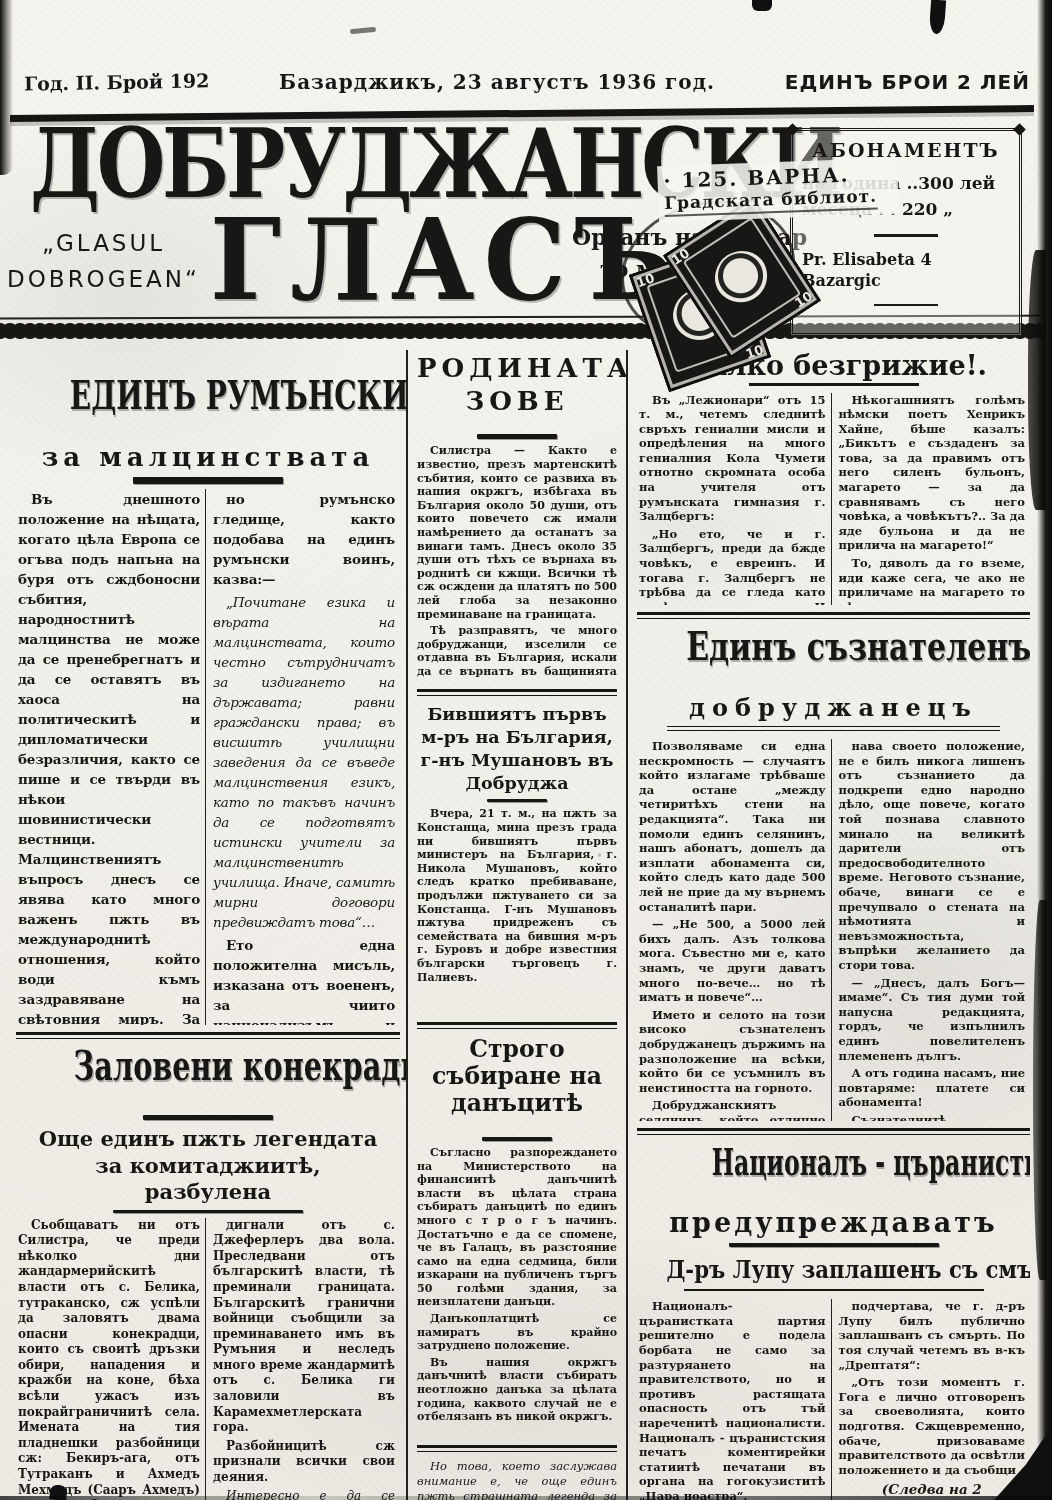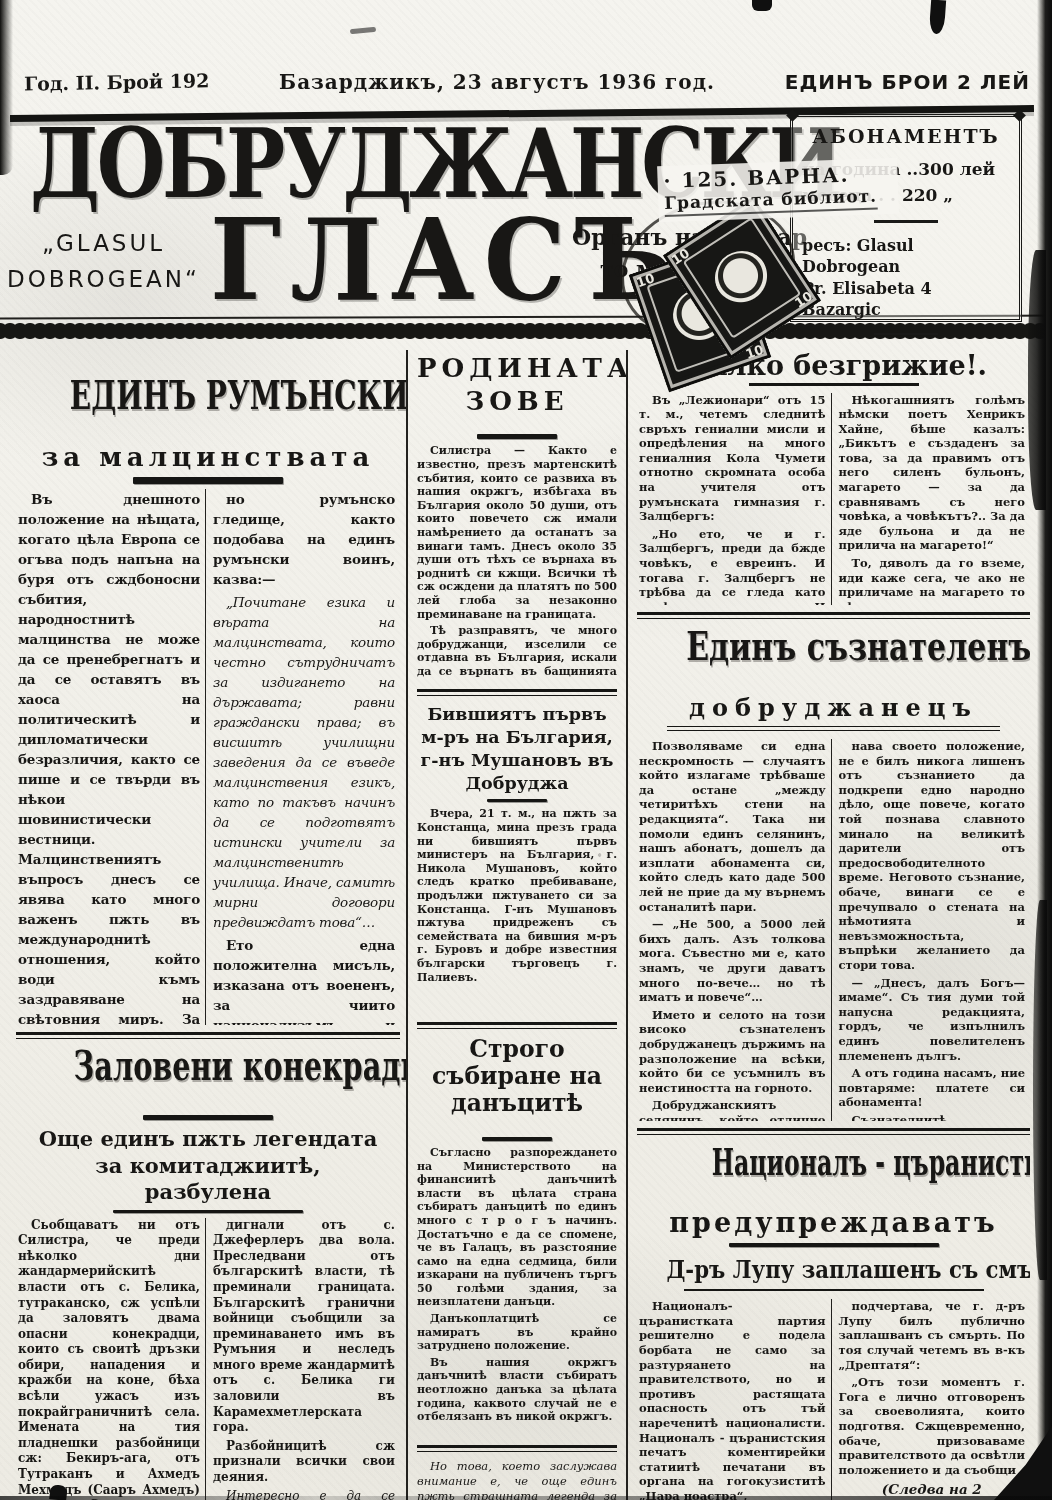--- a/index.html
+++ b/index.html
@@ -44,21 +44,21 @@
   .masthead{position:absolute;top:114px;left:0;width:1052px;height:204px;}
   .t1{position:absolute;top:6px;left:30px;font-size:96px;line-height:.92;font-weight:bold;letter-spacing:-4px;white-space:nowrap;transform:scaleX(.82);transform-origin:left top;text-shadow:2px 2px 0 rgba(25,24,20,.28);}
   .t2{position:absolute;top:96px;left:210px;font-size:112px;line-height:.9;font-weight:bold;letter-spacing:10px;white-space:nowrap;transform:scaleX(.92);transform-origin:left top;text-shadow:2px 2px 0 rgba(25,24,20,.28);}
   .glasul{position:absolute;top:112px;left:6px;width:195px;text-align:center;font-family:"DejaVu Sans","Liberation Sans",sans-serif;font-size:23px;letter-spacing:3px;line-height:1.55;}
   .organ{position:absolute;top:108px;left:572px;width:250px;font-weight:bold;font-size:22px;line-height:1.45;z-index:1;}
   .organ .o2{padding-left:28px;}
   .organ .o3{padding-left:120px;}
   .libstamp{position:absolute;top:48px;left:658px;width:228px;z-index:8;background:rgba(246,245,240,.88);padding:3px 6px 5px;transform:rotate(-2deg);font-weight:bold;}
   .libstamp .l1{font-size:20px;letter-spacing:2px;}
   .libstamp .l2{font-size:17px;letter-spacing:1px;border-bottom:2px solid rgba(20,20,18,.7);display:inline-block;padding-bottom:2px;}
-  .subbox{position:absolute;top:0;left:790px;width:208px;height:188px;border:3px double #191917;padding:8px 9px 6px;z-index:2;background:rgba(246,245,240,.35);}
+  .subbox{position:absolute;top:14px;left:790px;width:208px;height:188px;border:3px double #191917;padding:8px 9px 6px;z-index:2;background:rgba(246,245,240,.35);}
   .subbox .sb-t{text-align:center;font-weight:bold;font-size:19px;letter-spacing:2px;margin-bottom:10px;}
   .subbox .sb-l{font-size:17px;font-weight:bold;line-height:1.5;}
   .subbox .sb-div{width:64px;height:2.5px;background:#1a1a18;margin:12px auto;}
   .subbox .sb-a{font-size:16px;font-weight:bold;line-height:1.35;}
   .cornerdot{position:absolute;width:9px;height:9px;background:#161614;transform:rotate(45deg);top:-6px;}
   .cd-l{left:-5px;} .cd-r{right:-5px;}
   .postmark{position:absolute;left:620px;top:88px;width:170px;height:130px;border:3px solid rgba(25,24,20,.75);border-radius:50%;transform:rotate(-14deg);z-index:3;}
   .stamp{position:absolute;width:108px;height:124px;background:#171715;z-index:6;
     box-shadow:inset 0 0 0 3px #0d0d0b, inset 0 0 0 6px rgba(236,234,226,.75), inset 0 0 0 10px #171715;}
   .stamp::before{content:"";position:absolute;inset:16px 13px;border:2px solid rgba(236,234,226,.8);border-radius:4px;}
@@ -142,21 +142,20 @@
       <div class="l1">· 125. ВАРНА.</div>
       <div class="l2">Градската библиот.</div>
     </div>
     <div class="subbox">
       <span class="cornerdot cd-l"></span>
       <span class="cornerdot cd-r"></span>
       <div class="sb-t">АБОНАМЕНТЪ</div>
       <div class="sb-l">на година ..300 лей</div>
       <div class="sb-l">месеца .   .   220   „</div>
       <div class="sb-div"></div>
-      <div class="sb-a">ресъ: Glasul Dobrogean</div>
       <div class="sb-a">Pr. Elisabeta 4 Bazargic</div>
       <div class="sb-div"></div>
     </div>
     <div class="postmark"></div>
     <div class="stamp stampA">
       <span class="v v1">10</span>
       <span class="v v2">10</span>
     </div>
     <div class="stamp stampB">
       <span class="v v1">10</span>

